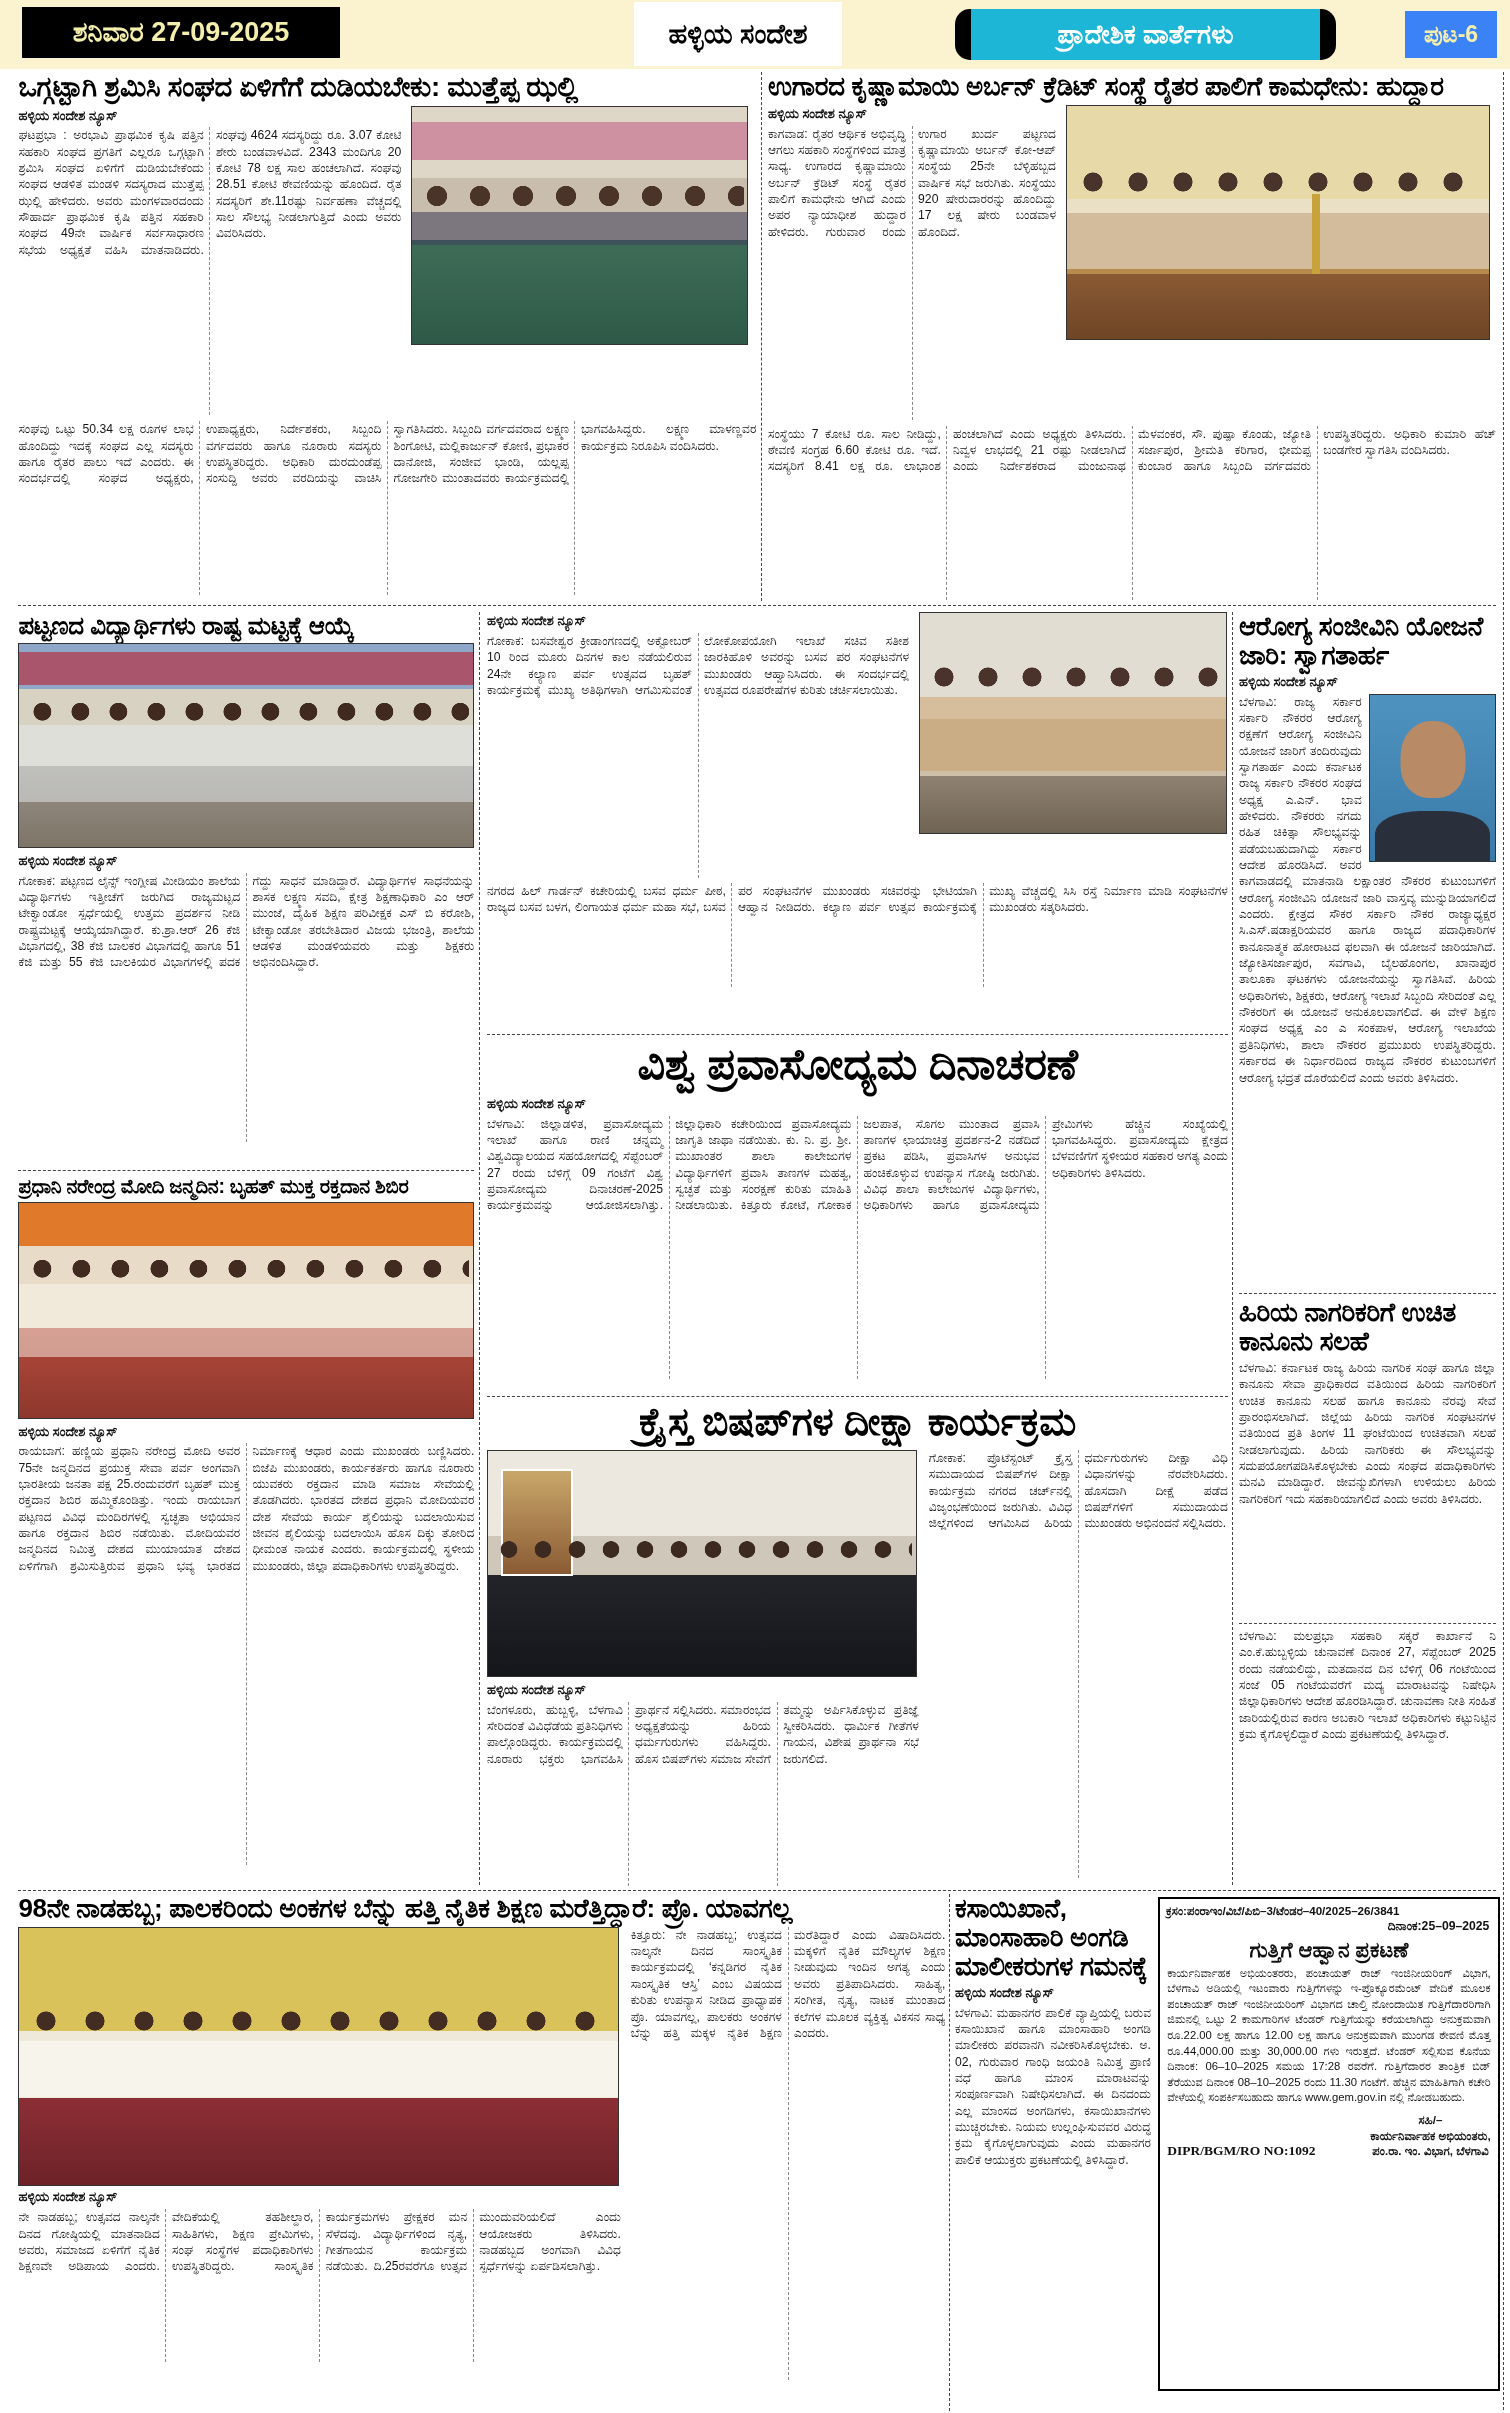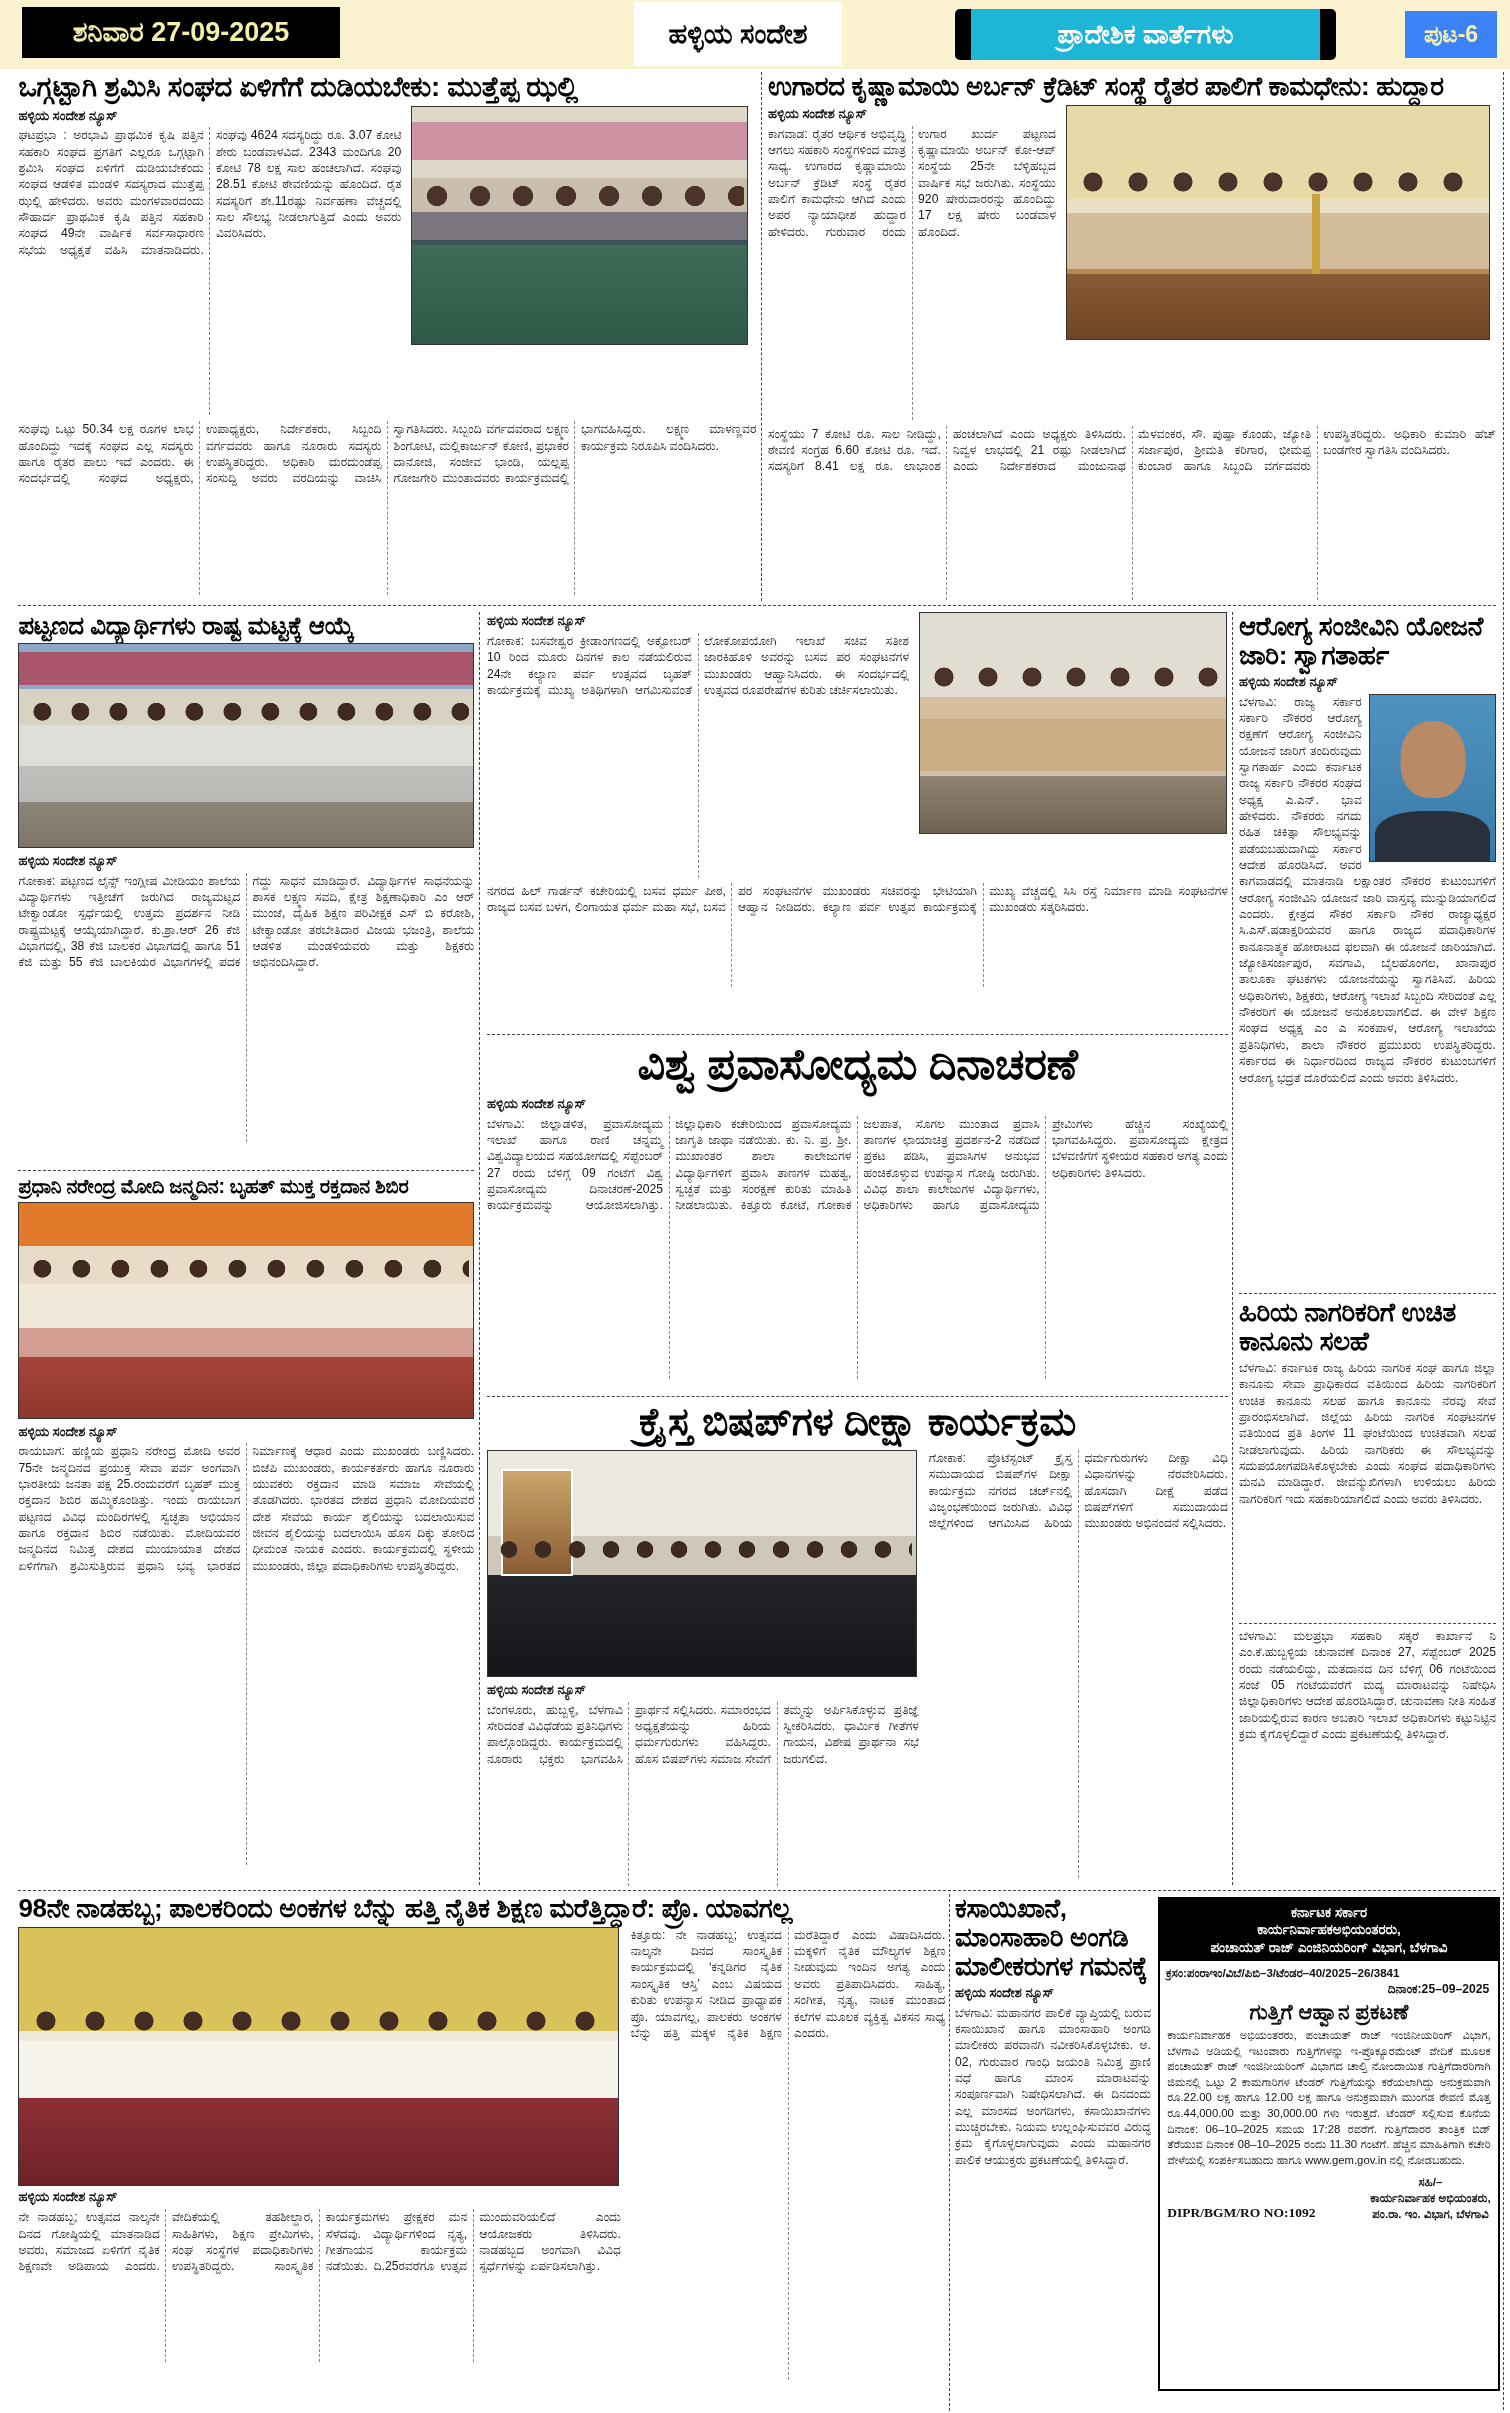--- a/index.html
+++ b/index.html
@@ -6,21 +6,21 @@
   .page{position:relative;width:1511px;height:2413px;background:#ffffff;
         font-family:"Liberation Sans","DejaVu Sans",sans-serif;color:#111;overflow:hidden;}
   
   .hdr{position:absolute;left:0;top:0;width:1511px;height:69px;background:#fbf3cf;}
   .hdr-date{position:absolute;left:22px;top:7.3px;width:318px;height:51px;background:#000000;
             color:#f5efae;font-weight:bold;font-size:27px;display:flex;align-items:center;justify-content:center;}
   .hdr-mast{position:absolute;left:634px;top:2.4px;width:208px;height:64px;background:#fff;
             display:flex;align-items:center;justify-content:center;font-weight:900;font-size:27px;color:#000;}
   .hdr-ribbon{position:absolute;left:955px;top:8.6px;width:349px;height:51px;background:#1db6d6;
             color:#fff;font-weight:900;font-size:26px;display:flex;align-items:center;justify-content:center;
-            border-left:16px solid #000;border-right:16px solid #000;border-radius:5px;}
+            border-left:16px solid #000;border-right:16px solid #000;border-radius:15px;}
   .hdr-page{position:absolute;left:1405px;top:11px;width:92px;height:47px;background:#3b82f6;
             color:#f5efae;font-weight:bold;font-size:23px;display:flex;align-items:center;justify-content:center;}
   
   .art{position:absolute;overflow:hidden;}
   .hl{font-weight:900;color:#000;line-height:1.12;margin:0 0 3.7px 0;letter-spacing:-0.3px;
       font-family:"Liberation Sans","DejaVu Sans",sans-serif;}
   .hl.center{text-align:center;}
   .hl.nowrap{white-space:nowrap;}
   .byline{font-weight:bold;font-size:13px;margin:1.2px 0 3.7px 0;}
   .body{font-size:12.2px;line-height:1.34;text-align:justify;color:#151515;word-break:break-word;}
@@ -185,25 +185,20 @@
     </div>
   </div>
 
   <div class="art" style="left:955px;top:1894px;width:196px;height:517px;">
     <h2 class="hl" style="font-size:26px;">ಕಸಾಯಿಖಾನೆ, ಮಾಂಸಾಹಾರಿ ಅಂಗಡಿ ಮಾಲೀಕರುಗಳ ಗಮನಕ್ಕೆ</h2>
     <div class="byline">ಹಳ್ಳಿಯ ಸಂದೇಶ ನ್ಯೂಸ್</div>
     <div class="body" style="height:355px;">ಬೆಳಗಾವಿ: ಮಹಾನಗರ ಪಾಲಿಕೆ ವ್ಯಾಪ್ತಿಯಲ್ಲಿ ಬರುವ ಕಸಾಯಿಖಾನೆ ಹಾಗೂ ಮಾಂಸಾಹಾರಿ ಅಂಗಡಿ ಮಾಲೀಕರು ಪರವಾನಗಿ ನವೀಕರಿಸಿಕೊಳ್ಳಬೇಕು. ಅ. 02, ಗುರುವಾರ ಗಾಂಧಿ ಜಯಂತಿ ನಿಮಿತ್ತ ಪ್ರಾಣಿ ವಧೆ ಹಾಗೂ ಮಾಂಸ ಮಾರಾಟವನ್ನು ಸಂಪೂರ್ಣವಾಗಿ ನಿಷೇಧಿಸಲಾಗಿದೆ. ಈ ದಿನದಂದು ಎಲ್ಲ ಮಾಂಸದ ಅಂಗಡಿಗಳು, ಕಸಾಯಿಖಾನೆಗಳು ಮುಚ್ಚಿರಬೇಕು. ನಿಯಮ ಉಲ್ಲಂಘಿಸುವವರ ವಿರುದ್ಧ ಕ್ರಮ ಕೈಗೊಳ್ಳಲಾಗುವುದು ಎಂದು ಮಹಾನಗರ ಪಾಲಿಕೆ ಆಯುಕ್ತರು ಪ್ರಕಟಣೆಯಲ್ಲಿ ತಿಳಿಸಿದ್ದಾರೆ.</div>
   </div>
 
   <div class="tender" style="left:1158px;top:1897px;width:338px;height:490px;">
-    <div class="t-head">
-      <div>ಕರ್ನಾಟಕ ಸರ್ಕಾರ</div>
-      <div>ಕಾರ್ಯನಿರ್ವಾಹಕಅಭಿಯಂತರರು,</div>
-      <div>ಪಂಚಾಯತ್ ರಾಜ್ ಎಂಜಿನಿಯರಿಂಗ್ ವಿಭಾಗ, ಬೆಳಗಾವಿ</div>
-    </div>
     <div class="t-ref">ಕ್ರಸಂ:ಪಂರಾಇಂ/ವಿಬೆ/ಪಿಬಿ–3/ಟೆಂಡರ–40/2025–26/3841</div>
     <div class="t-date">ದಿನಾಂಕ:25–09–2025</div>
     <div class="t-title">ಗುತ್ತಿಗೆ ಆಹ್ವಾನ ಪ್ರಕಟಣೆ</div>
     <div class="t-body">ಕಾರ್ಯನಿರ್ವಾಹಕ ಅಭಿಯಂತರರು, ಪಂಚಾಯತ್ ರಾಜ್ ಇಂಜಿನೀಯರಿಂಗ್ ವಿಭಾಗ, ಬೆಳಗಾವಿ ಅಡಿಯಲ್ಲಿ ಇಟಂವಾರು ಗುತ್ತಿಗೆಗಳನ್ನು ಇ-ಪ್ರೊಕ್ಯೂರಮೆಂಟ್ ವೇದಿಕೆ ಮೂಲಕ ಪಂಚಾಯತ್ ರಾಜ್ ಇಂಜಿನೀಯರಿಂಗ್ ವಿಭಾಗದ ಚಾಲ್ತಿ ನೋಂದಾಯಿತ ಗುತ್ತಿಗೆದಾರರಿಗಾಗಿ ಜಿಮನಲ್ಲಿ ಒಟ್ಟು 2 ಕಾಮಗಾರಿಗಳ ಟೆಂಡರ್ ಗುತ್ತಿಗೆಯನ್ನು ಕರೆಯಲಾಗಿದ್ದು ಅನುಕ್ರಮವಾಗಿ ರೂ.22.00 ಲಕ್ಷ ಹಾಗೂ 12.00 ಲಕ್ಷ ಹಾಗೂ ಅನುಕ್ರಮವಾಗಿ ಮುಂಗಡ ಠೇವಣಿ ಮೊತ್ತ ರೂ.44,000.00 ಮತ್ತು 30,000.00 ಗಳು ಇರುತ್ತದೆ. ಟೆಂಡರ್ ಸಲ್ಲಿಸುವ ಕೊನೆಯ ದಿನಾಂಕ: 06–10–2025 ಸಮಯ 17:28 ರವರೆಗೆ. ಗುತ್ತಿಗೆದಾರರ ತಾಂತ್ರಿಕ ಬಿಡ್ ತೆರೆಯುವ ದಿನಾಂಕ 08–10–2025 ರಂದು 11.30 ಗಂಟೆಗೆ. ಹೆಚ್ಚಿನ ಮಾಹಿತಿಗಾಗಿ ಕಚೇರಿ ವೇಳೆಯಲ್ಲಿ ಸಂಪರ್ಕಿಸಬಹುದು ಹಾಗೂ www.gem.gov.in ನಲ್ಲಿ ನೋಡಬಹುದು.</div>
     <div class="t-foot">
       <div class="t-code">DIPR/BGM/RO NO:1092</div>
       <div class="t-sign">
         <div>ಸಹಿ/–</div>
         <div>ಕಾರ್ಯನಿರ್ವಾಹಕ ಅಭಿಯಂತರು,</div>
         <div>ಪಂ.ರಾ. ಇಂ. ವಿಭಾಗ, ಬೆಳಗಾವಿ</div>

